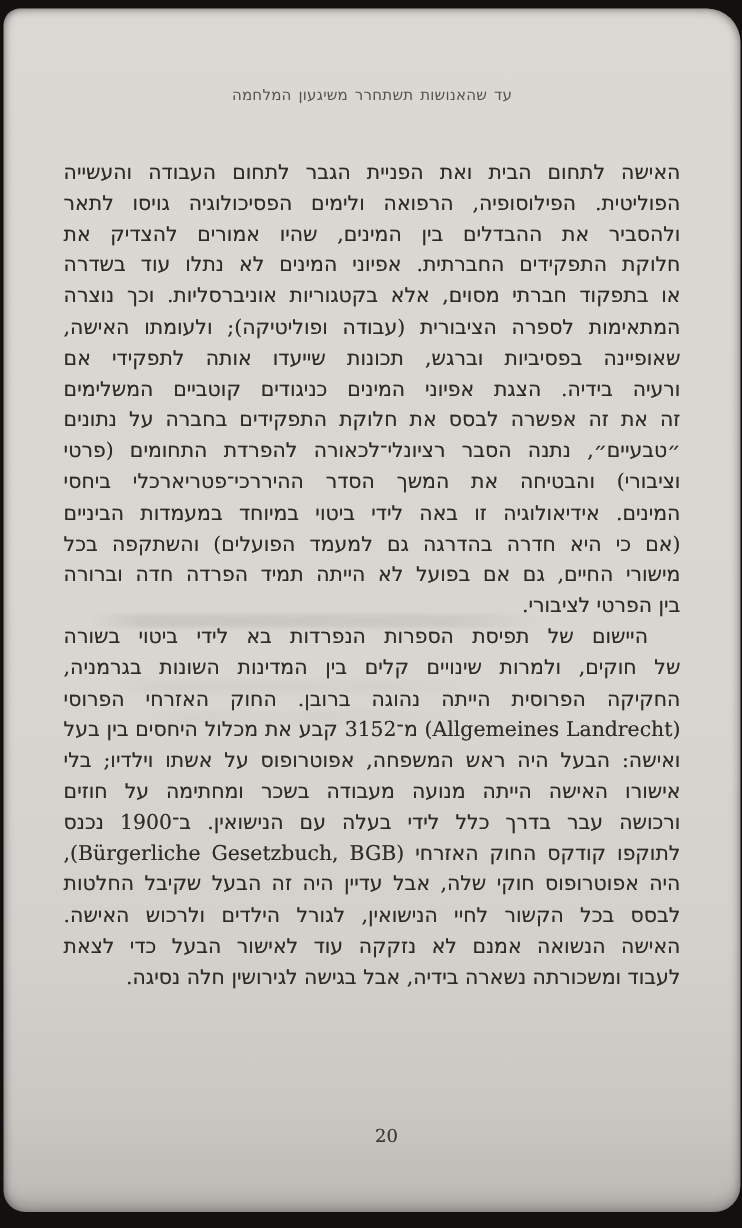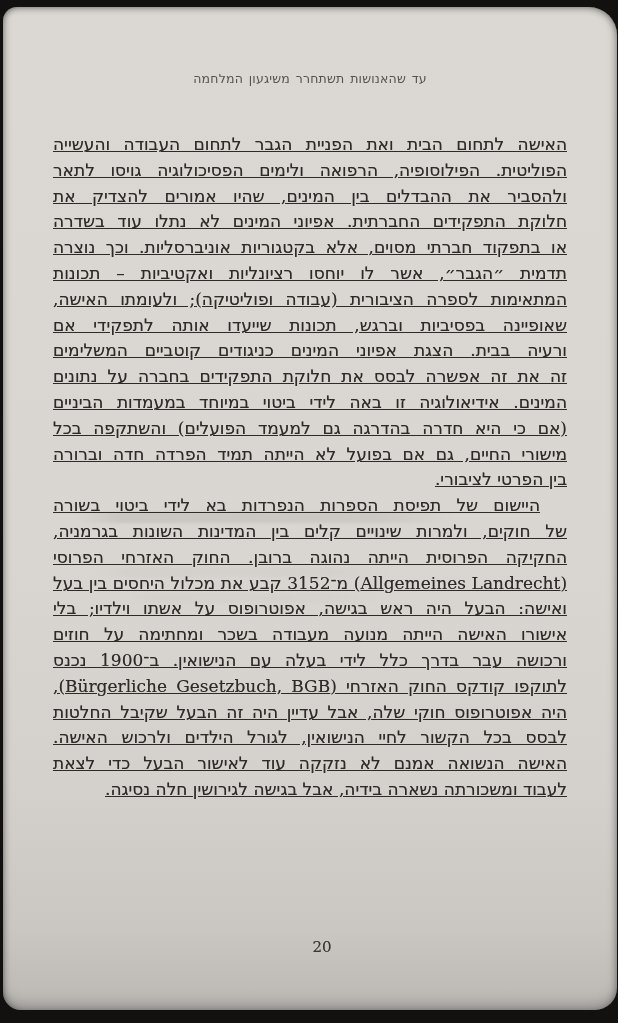--- a/index.html
+++ b/index.html
@@ -18,21 +18,21 @@
       inset 0 -10px 16px -8px rgba(0,0,0,.35),
       inset 0 6px 9px -6px rgba(0,0,0,.30);
   }
   .running-header{
     position:absolute;top:64px;left:0;right:0;
     text-align:center;direction:rtl;
     font-size:12.5px;color:#55524e;letter-spacing:.2px;word-spacing:1.5px;
   }
   .text-block{
     position:absolute;top:125px;right:50px;left:50px;
-    direction:rtl;color:#2d2b28;text-decoration:underline;
+    direction:rtl;color:#2d2b28;
   }
   .line{
     font-size:17px;line-height:25.8px;
     text-align:justify;text-align-last:justify;
     white-space:normal;
     text-shadow:0 0 .5px rgba(45,43,40,.55);
   }
   .line.para-end{text-align-last:right;}
   .line.indent{padding-right:27px;}
   .ghost{position:absolute;pointer-events:none;}
@@ -62,34 +62,35 @@
     <div class="g2"></div>
     <div class="g3"></div>
   </div>
 
   <div class="text-block">
       <div class="line">האישה לתחום הבית ואת הפניית הגבר לתחום העבודה והעשייה</div>
       <div class="line">הפוליטית. הפילוסופיה, הרפואה ולימים הפסיכולוגיה גויסו לתאר</div>
       <div class="line">ולהסביר את ההבדלים בין המינים, שהיו אמורים להצדיק את</div>
       <div class="line">חלוקת התפקידים החברתית. אפיוני המינים לא נתלו עוד בשדרה</div>
       <div class="line">או בתפקוד חברתי מסוים, אלא בקטגוריות אוניברסליות. וכך נוצרה</div>
-      <div class="line">תדמית ״הגבר״, אשר לו יוחסו רציונליות ואקטיביות – תכונות</div>
       <div class="line">המתאימות לספרה הציבורית (עבודה ופוליטיקה); ולעומתו האישה,</div>
       <div class="line">שאופיינה בפסיביות וברגש, תכונות שייעדו אותה לתפקידי אם</div>
-      <div class="line">ורעיה בבית. הצגת אפיוני המינים כניגודים קוטביים המשלימים</div>
+      <div class="line">ורעיה בידיה. הצגת אפיוני המינים כניגודים קוטביים המשלימים</div>
       <div class="line">זה את זה אפשרה לבסס את חלוקת התפקידים בחברה על נתונים</div>
+      <div class="line">״טבעיים״, נתנה הסבר רציונלי־לכאורה להפרדת התחומים (פרטי</div>
+      <div class="line">וציבורי) והבטיחה את המשך הסדר ההיררכי־פטריארכלי ביחסי</div>
       <div class="line">המינים. אידיאולוגיה זו באה לידי ביטוי במיוחד במעמדות הביניים</div>
       <div class="line">(אם כי היא חדרה בהדרגה גם למעמד הפועלים) והשתקפה בכל</div>
       <div class="line">מישורי החיים, גם אם בפועל לא הייתה תמיד הפרדה חדה וברורה</div>
       <div class="line para-end">בין הפרטי לציבורי.</div>
       <div class="line indent">היישום של תפיסת הספרות הנפרדות בא לידי ביטוי בשורה</div>
       <div class="line">של חוקים, ולמרות שינויים קלים בין המדינות השונות בגרמניה,</div>
       <div class="line">החקיקה הפרוסית הייתה נהוגה ברובן. החוק האזרחי הפרוסי</div>
       <div class="line">(Allgemeines Landrecht) מ־3152 קבע את מכלול היחסים בין בעל</div>
-      <div class="line">ואישה: הבעל היה ראש בגישה, אפוטרופוס על אשתו וילדיו; בלי</div>
+      <div class="line">ואישה: הבעל היה ראש המשפחה, אפוטרופוס על אשתו וילדיו; בלי</div>
       <div class="line">אישורו האישה הייתה מנועה מעבודה בשכר ומחתימה על חוזים</div>
       <div class="line">ורכושה עבר בדרך כלל לידי בעלה עם הנישואין. ב־1900 נכנס</div>
       <div class="line">לתוקפו קודקס החוק האזרחי (Bürgerliche Gesetzbuch, BGB),</div>
       <div class="line">היה אפוטרופוס חוקי שלה, אבל עדיין היה זה הבעל שקיבל החלטות</div>
       <div class="line">לבסס בכל הקשור לחיי הנישואין, לגורל הילדים ולרכוש האישה.</div>
       <div class="line">האישה הנשואה אמנם לא נזקקה עוד לאישור הבעל כדי לצאת</div>
       <div class="line para-end">לעבוד ומשכורתה נשארה בידיה, אבל בגישה לגירושין חלה נסיגה.</div>
     </div>
 
   <div class="page-number">20</div>

